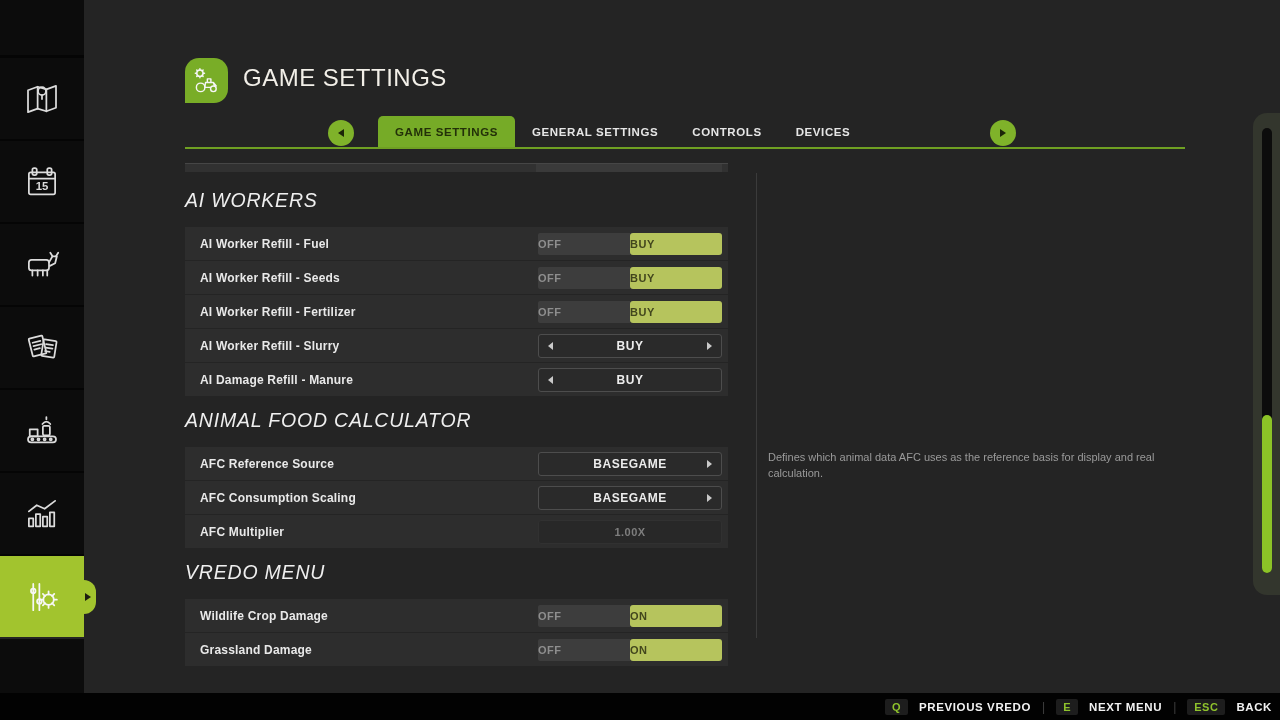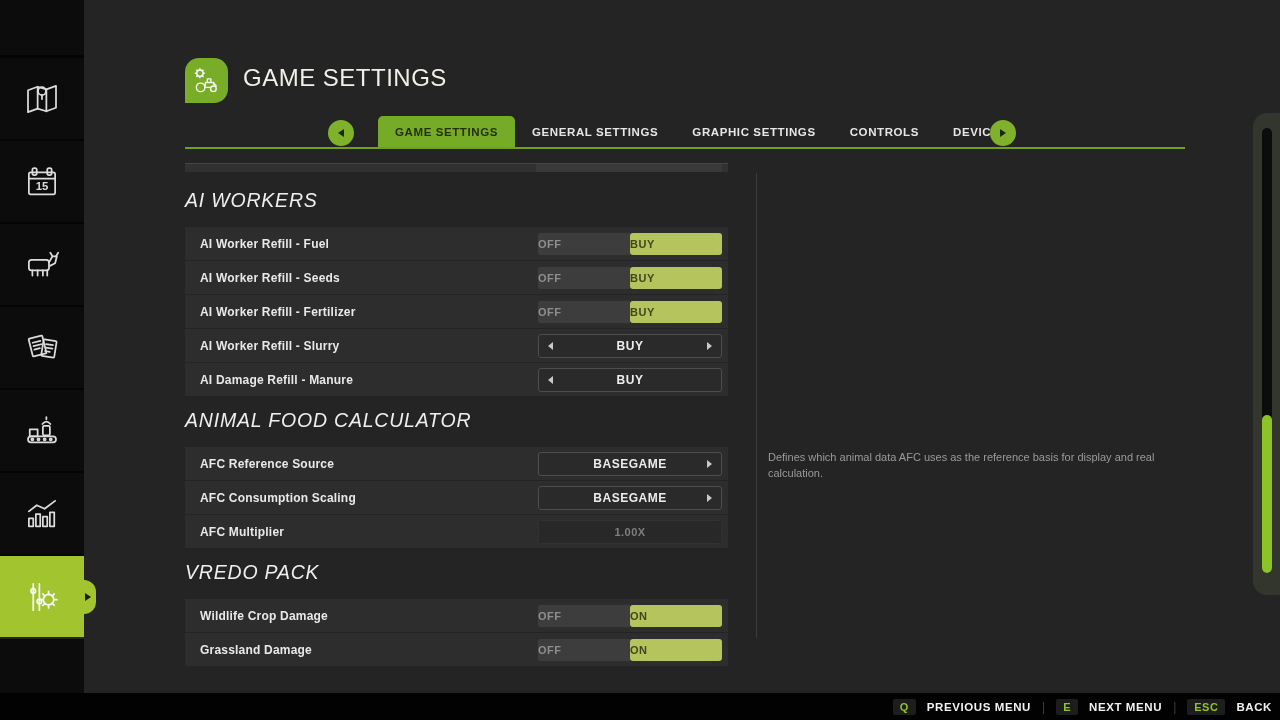--- a/index.html
+++ b/index.html
@@ -188,21 +188,20 @@
     </svg>
   </div>
   <div class="page-title">GAME SETTINGS</div>
 
   <div class="tab-arrow left">
     <div class="tri l"></div>
   </div>
   <div class="tabs" id="tabs">
       <div class="tab active">GAME SETTINGS</div>
       <div class="tab">GENERAL SETTINGS</div>
-      <div class="tab">GRAPHIC SETTINGS</div>
       <div class="tab">CONTROLS</div>
       <div class="tab">DEVICES</div>
     </div>
   <div class="tab-arrow right">
     <div class="tri r"></div>
   </div>
   <div class="tab-underline"></div>
 
   <div class="content" id="content">
     <div class="sliver">
@@ -257,21 +256,21 @@
         <span class="row-label">AFC Consumption Scaling</span>
         <div class="spinner">
           <span class="sp-val">BASEGAME</span>
           <span class="arr r"></span>
         </div>
       </div>
       <div class="row">
         <span class="row-label">AFC Multiplier</span>
         <div class="valuebox">1.00X</div>
       </div>
-      <div class="section-title">VREDO PACK</div>
+      <div class="section-title">VREDO MENU</div>
       <div class="row">
         <span class="row-label">Wildlife Crop Damage</span>
         <div class="toggle">
           <div class="t-opt">OFF</div>
           <div class="t-opt sel">ON</div>
         </div>
       </div>
       <div class="row">
         <span class="row-label">Grassland Damage</span>
         <div class="toggle">
@@ -285,21 +284,21 @@
   <div class="desc">Defines which animal data AFC uses as the reference basis for display and real calculation.</div>
 
   <div class="scroll-wrap">
     <div class="scroll-track">
       <div class="scroll-thumb"></div>
     </div>
   </div>
 
   <div class="footer" id="footer">
       <span class="key-chip">Q</span>
-      <span class="key-label">PREVIOUS MENU</span>
+      <span class="key-label">PREVIOUS VREDO</span>
       <span class="key-sep">|</span>
       <span class="key-chip">E</span>
       <span class="key-label">NEXT MENU</span>
       <span class="key-sep">|</span>
       <span class="key-chip">ESC</span>
       <span class="key-label">BACK</span>
     </div>
 
 </div>
 

